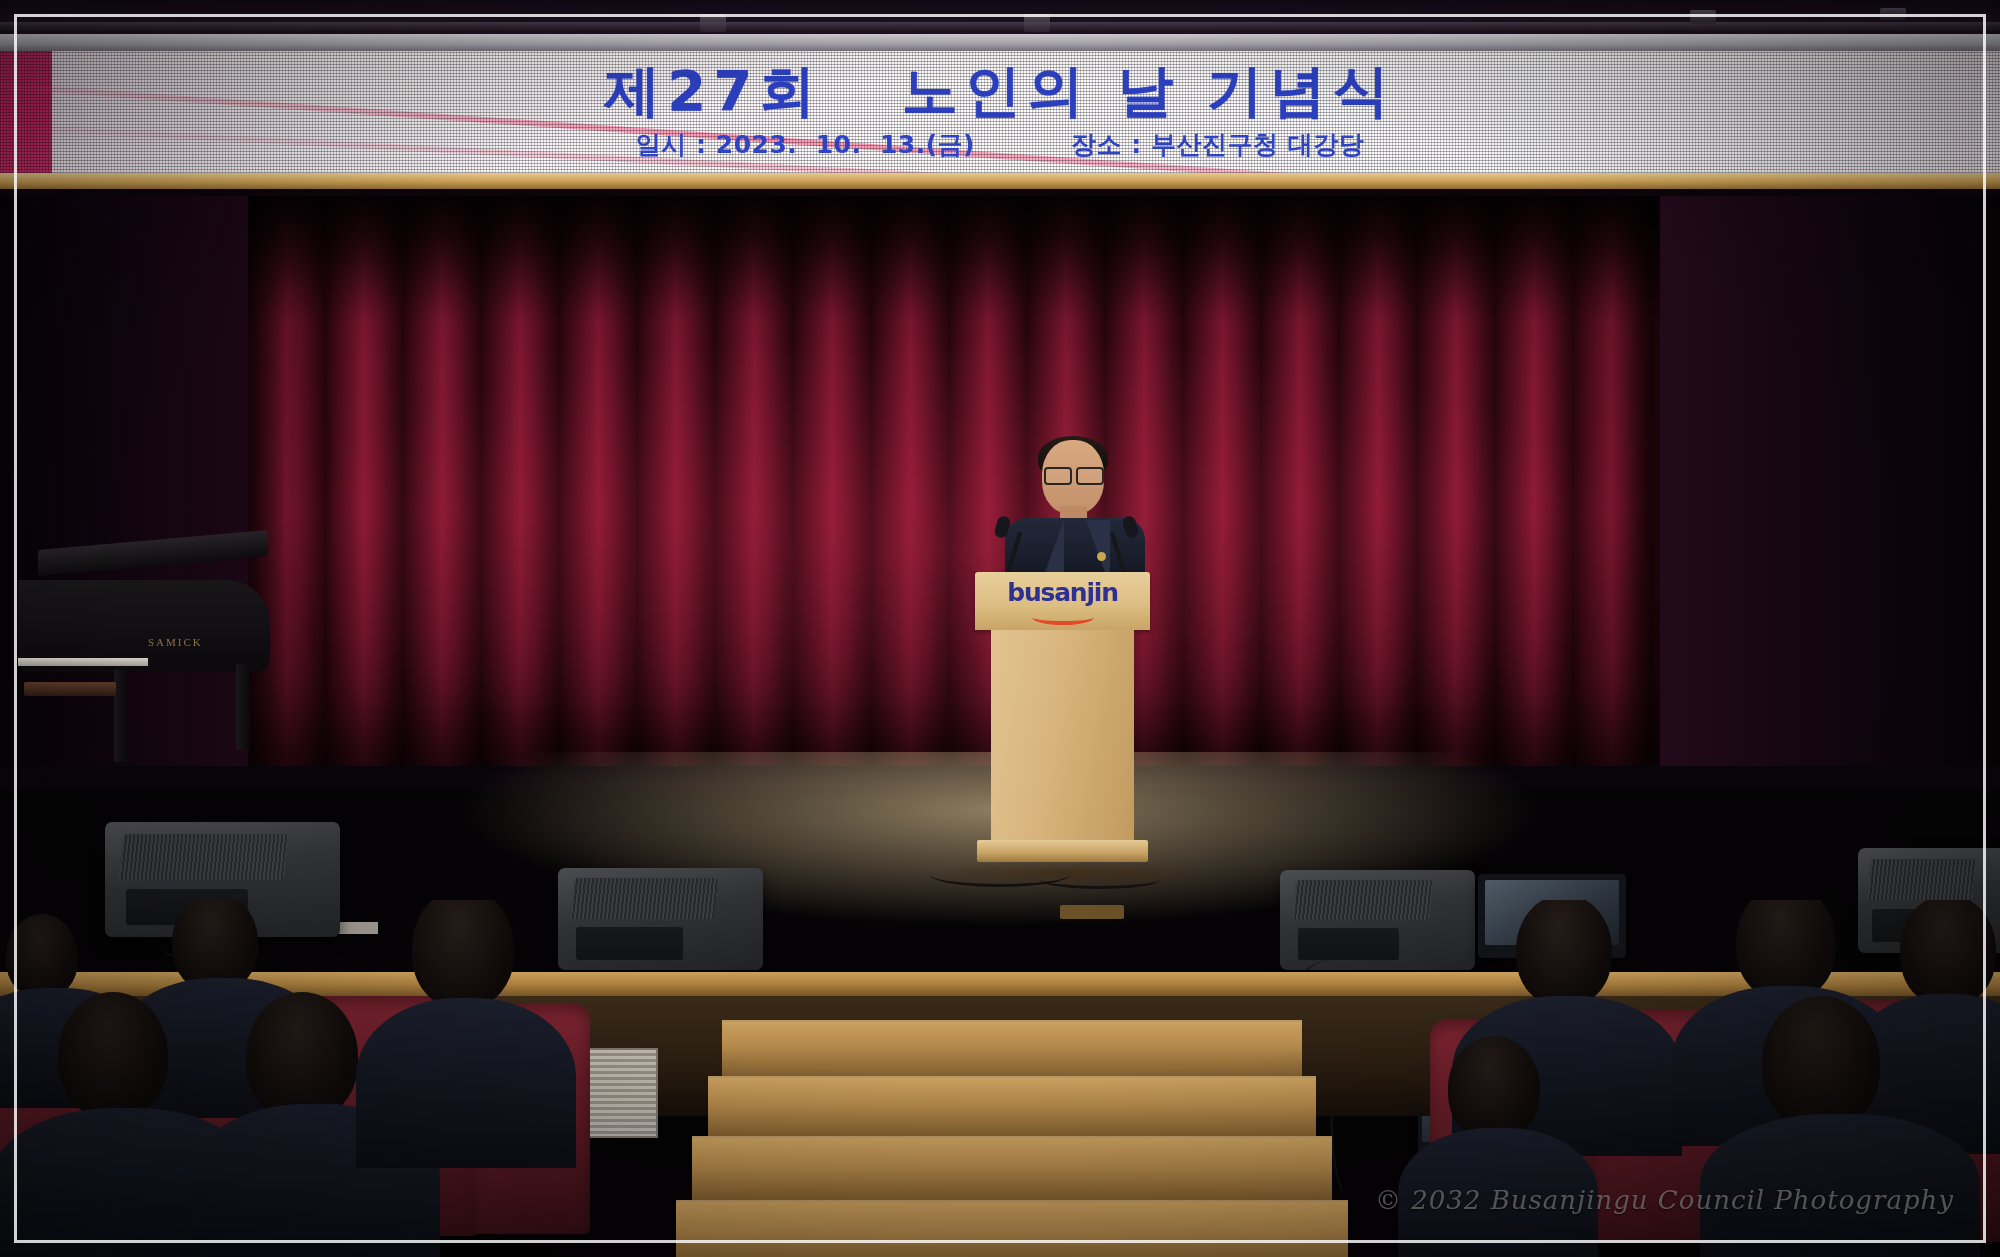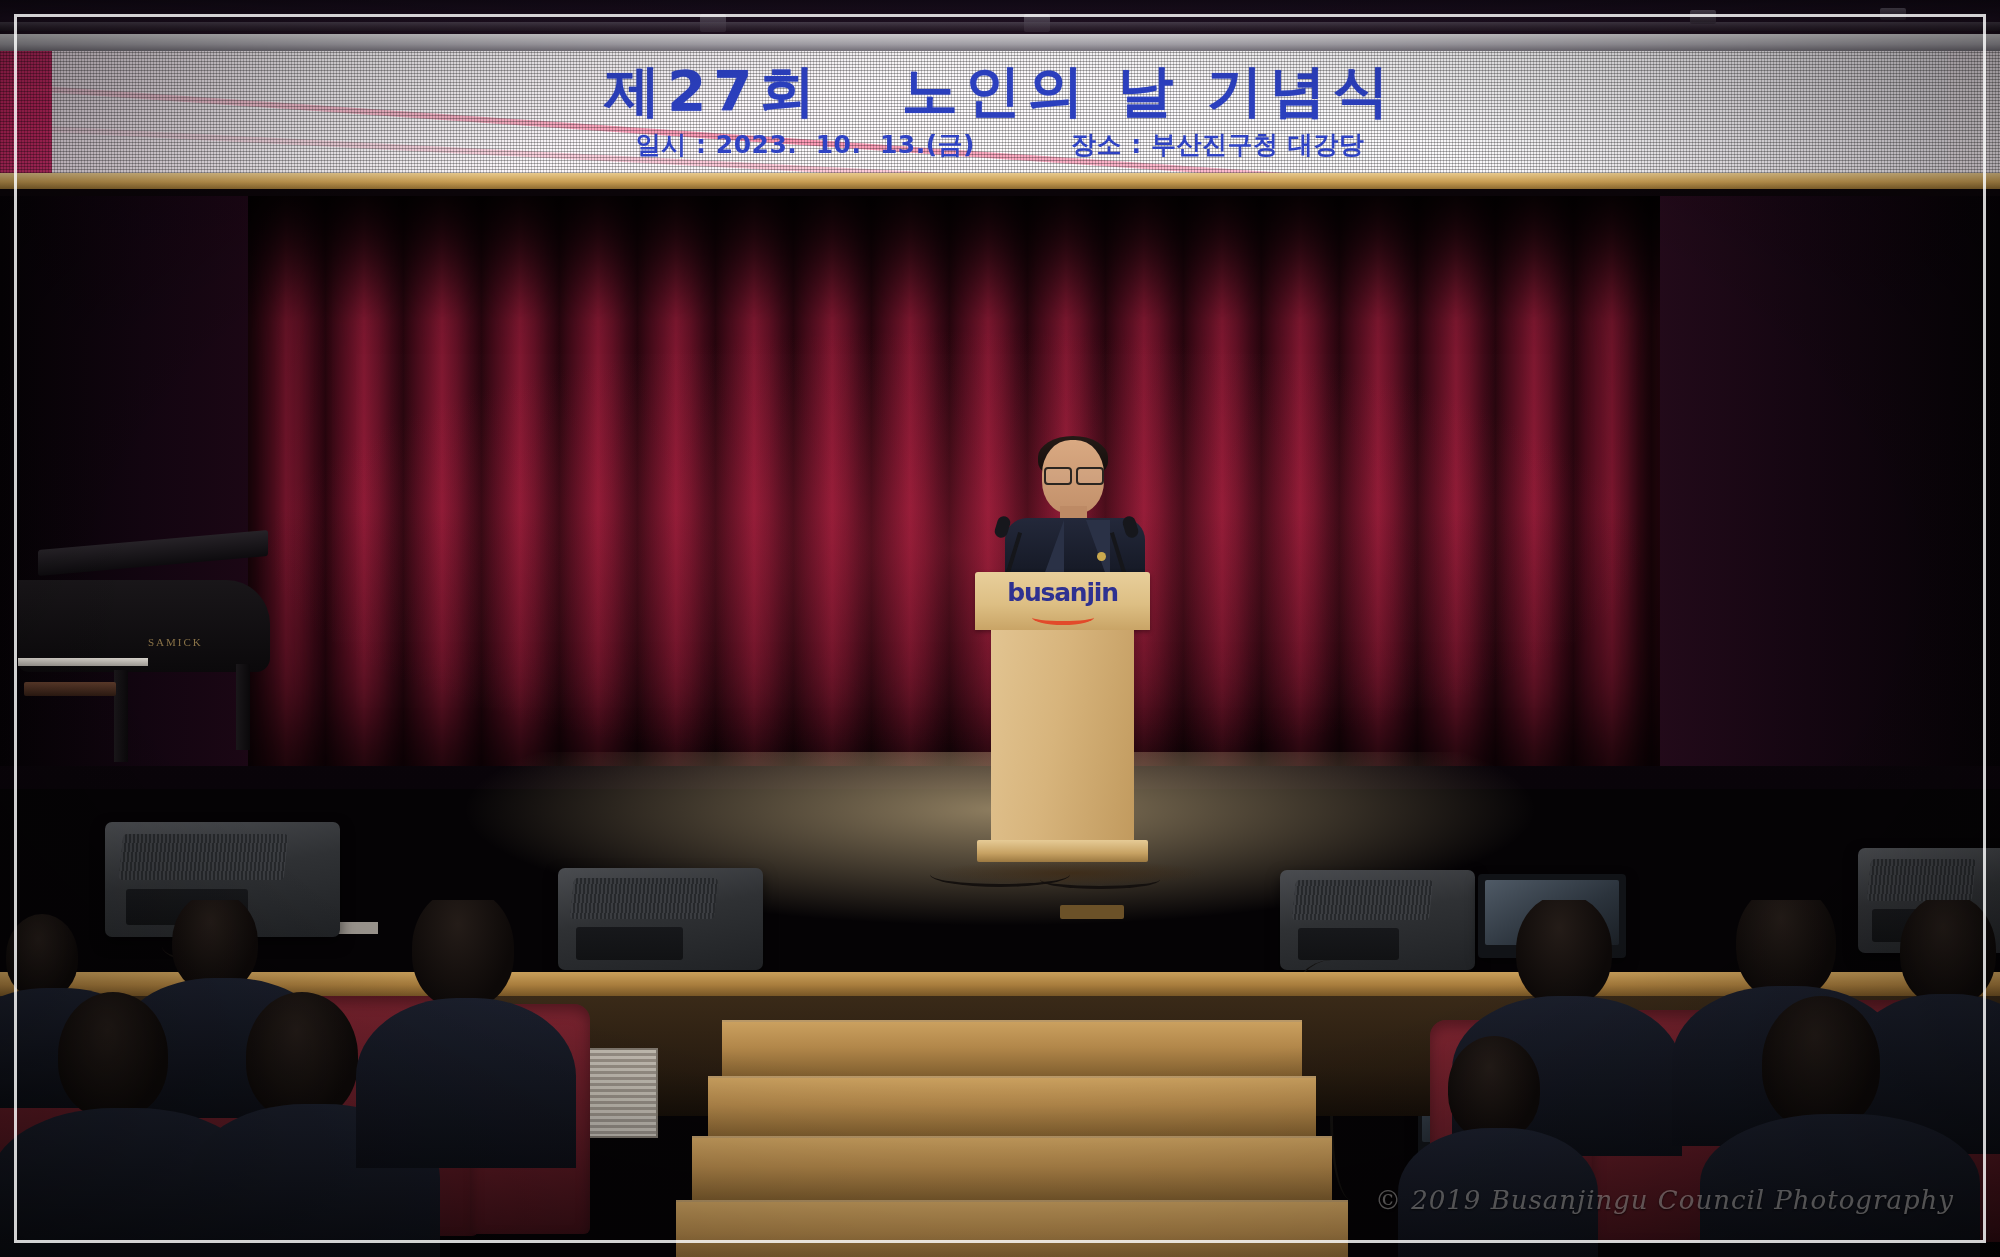--- a/index.html
+++ b/index.html
@@ -568,16 +568,16 @@
     <div class="head" style="left:1900px;top:-6px;width:96px;height:112px;"></div>
     <div class="shoulders" style="left:1846px;top:94px;width:200px;height:160px;"></div>
 
     <div class="head" style="left:1762px;top:96px;width:118px;height:134px;"></div>
     <div class="shoulders" style="left:1700px;top:214px;width:280px;height:150px;"></div>
 
     <div class="head" style="left:1448px;top:136px;width:92px;height:104px;"></div>
     <div class="shoulders" style="left:1398px;top:228px;width:200px;height:140px;"></div>
   </div>
 
-  <div class="watermark">© 2019 Busanjingu Council Photography</div>
+  <div class="watermark">© 2032 Busanjingu Council Photography</div>
   <div class="vignette"></div>
   <div class="frame-border"></div>
 </div>
 
 </body></html>

